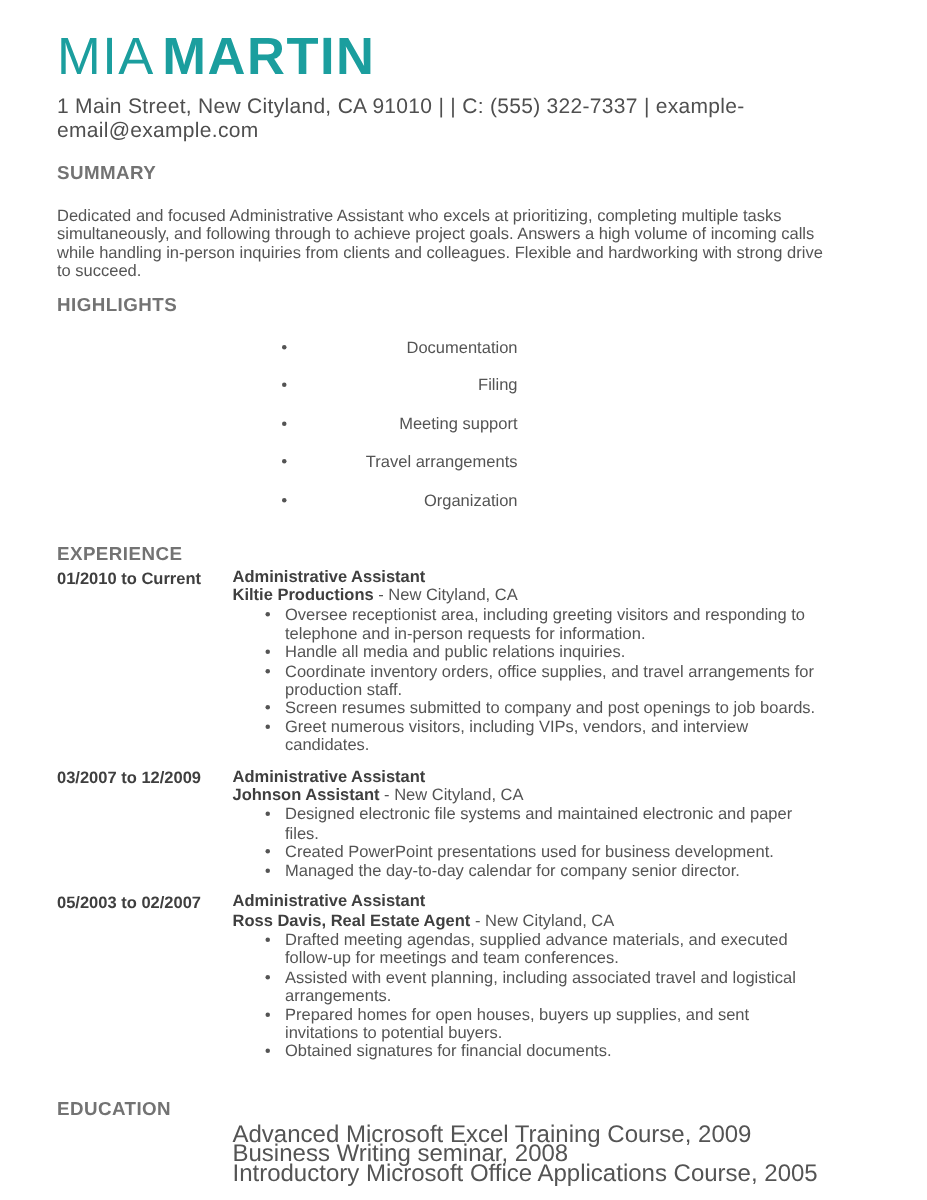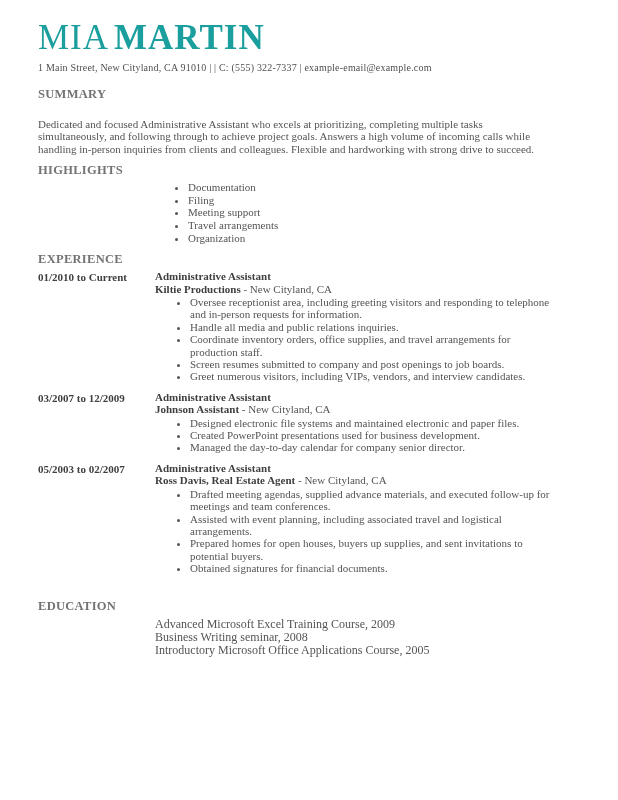--- a/index.html
+++ b/index.html
@@ -2,38 +2,38 @@
 <html><head>
 <meta charset="utf-8">
 <style>
   html, body { margin: 0; padding: 0; background: #ffffff; }
   .page {
     width: 589px;
     height: 800px;
     background: #ffffff;
     box-sizing: border-box;
     padding: 18px 38px 0 38px;
-    font-family: Liberation Serif, serif;
+    font-family: Liberation Sans, sans-serif;
     color: #545454;
     overflow: hidden;
   }
   
   .name {
     margin: 0;
     font-size: 35px;
     line-height: 40px;
     color: #1b9e9e;
     letter-spacing: 1px;
     font-weight: 400;
   }
   .name .first { font-weight: 400; }
   .name .last  { font-weight: 700; margin-left: 5px; }
   .contact {
     margin-top: 4px;
-    font-size: 10px;
+    font-size: 14px;
     color: #4f4f4f;
     letter-spacing: 0.2px;
   }
   
   .sec-heading {
     color: #737373;
     font-weight: 700;
     font-size: 12.5px;
     letter-spacing: 0.3px;
     margin: 0;
@@ -52,21 +52,21 @@
   }
   
   .hl-cols {
     display: flex;
     font-size: 11px;
     line-height: 12.6px;
   }
   .hl-cols ul { margin: 3px 0 0 0; }
   .hl-left  { margin-left: 132px !important; padding-left: 18px; width: 170px; }
   .hl-right { margin-left: 24px  !important; padding-left: 18px; width: 150px; }
-  .hl-cols li { margin: 0; }
+  .hl-cols li { margin: 13px; text-align: right; }
 
   
   .job {
     display: grid;
     grid-template-columns: 117px 1fr;
     font-size: 11px;
     line-height: 12.4px;
     margin-top: 3px;
     margin-bottom: 8px;
   }
@@ -82,21 +82,21 @@
     margin: 1px 0 0 0;
     padding-left: 35px;
     max-width: 405px;
   }
   .job-bullets li { margin: 0; }
 
   
   .edu-items {
     margin-left: 117px;
     margin-top: 4px;
-    font-size: 12px;
+    font-size: 16px;
     line-height: 13px;
   }
 </style>
 </head>
 <body>
 
 <div class="page">
 
   <h1 class="name"><span class="first">MIA</span><span class="last">MARTIN</span></h1>
   <div class="contact">1 Main Street, New Cityland, CA 91010 | | C: (555) 322-7337 | example-email@example.com</div>

